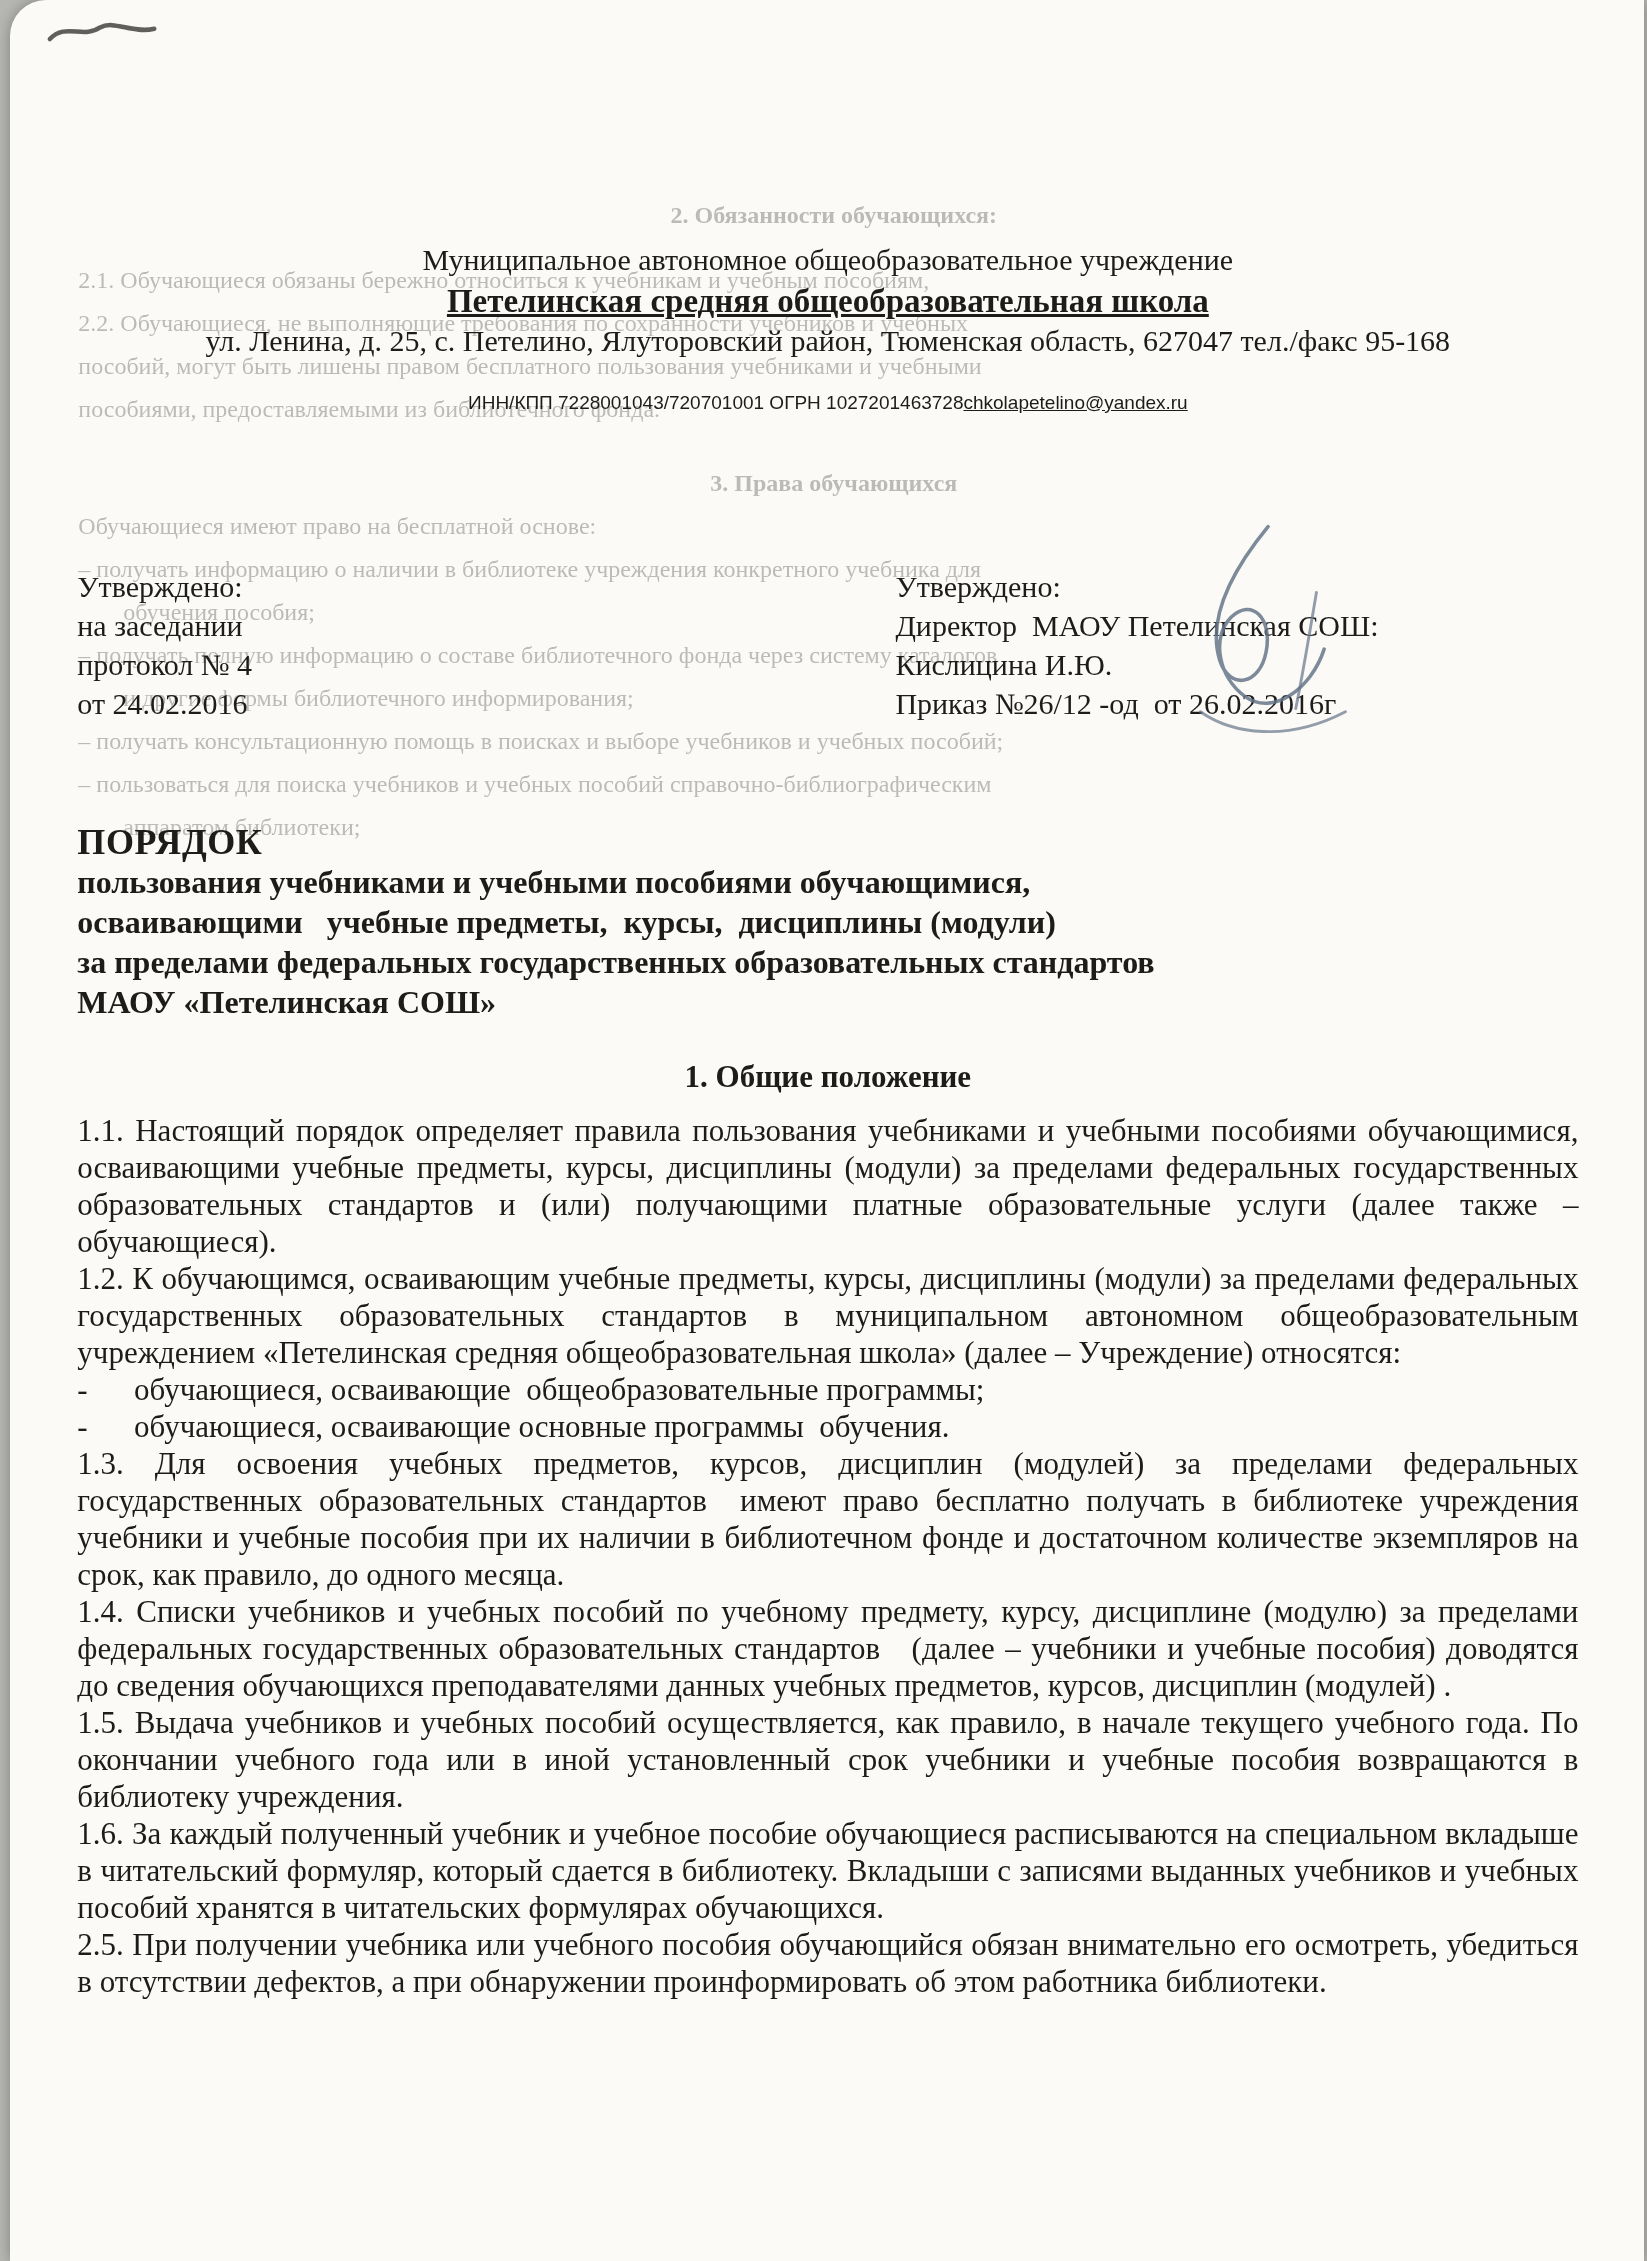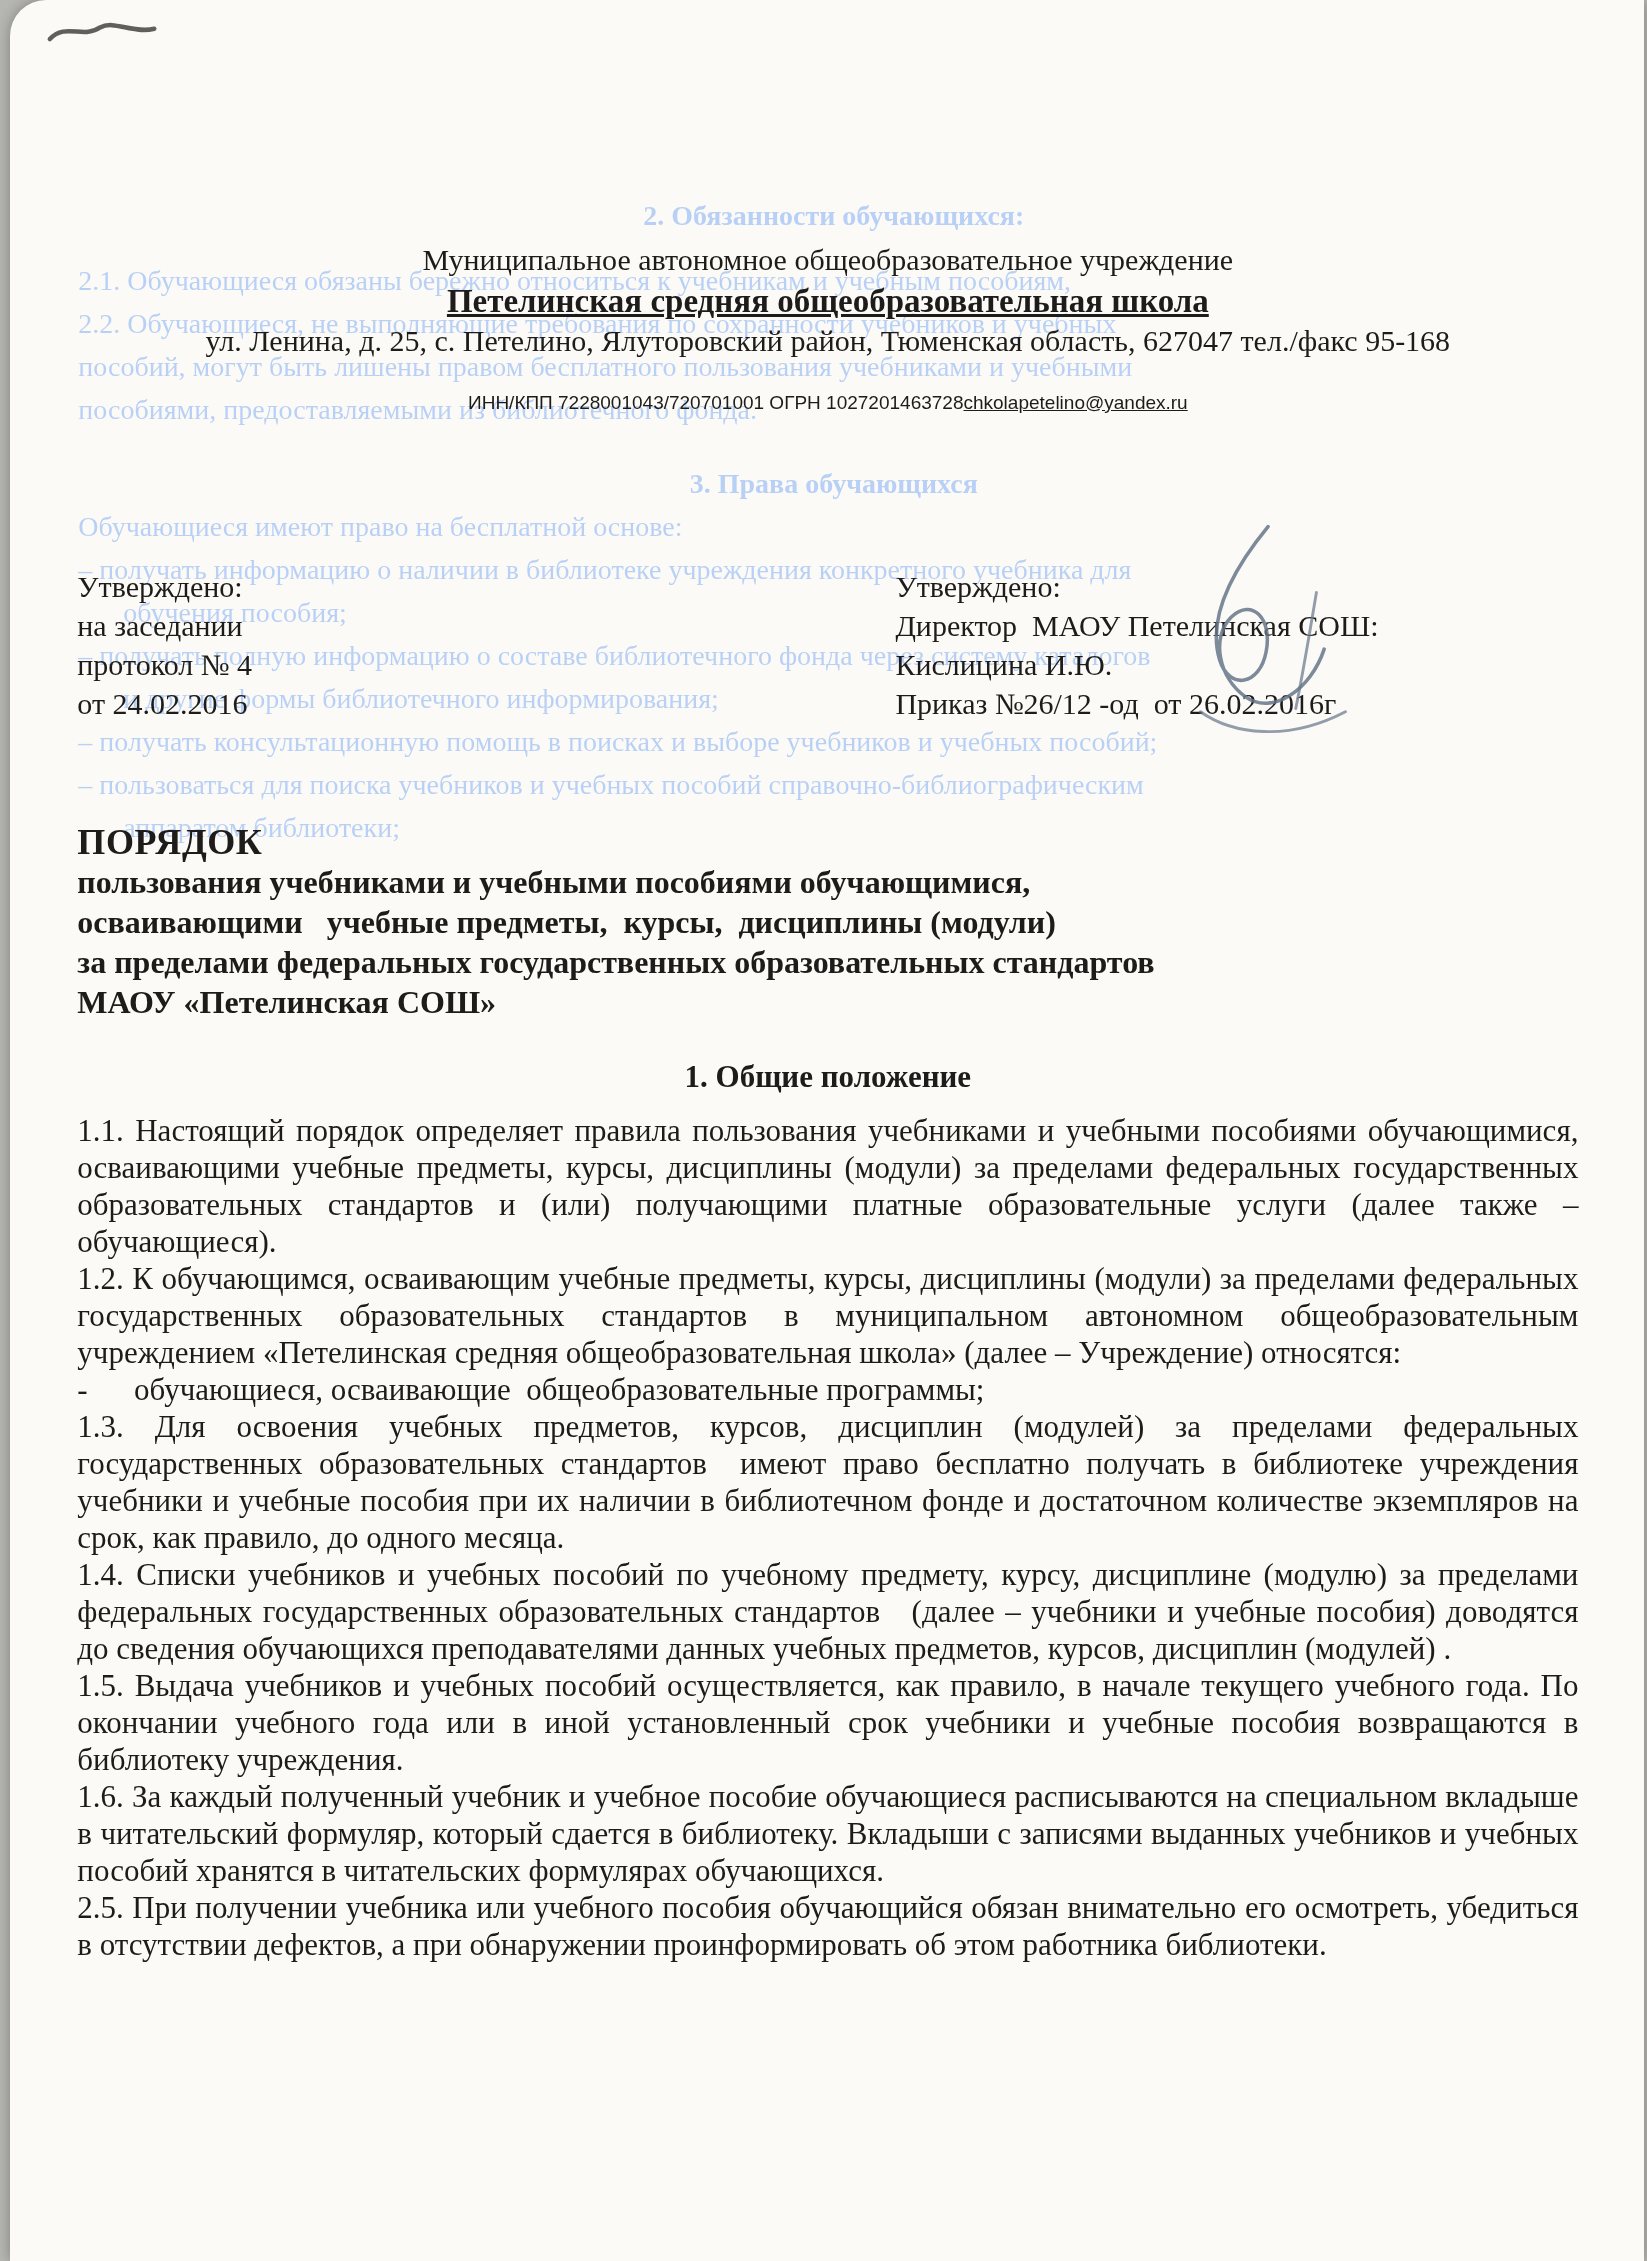--- a/index.html
+++ b/index.html
@@ -13,22 +13,22 @@
     position: absolute; left: 10.3px; top: 0; right: 2.6px; bottom: 0;
     background: #fbfaf6;
     border-top-left-radius: 36px;
     box-shadow: 0 0 14px rgba(0,0,0,0.30);
     overflow: hidden;
   }
   
   .bleed {
     position: absolute; left: 68px; top: 194px; width: 1511px;
     z-index: 1;
-    color: #3b82f6; opacity: 0.34;
-    font-size: 28px; line-height: 43px;
+    color: #404040; opacity: 0.34;
+    font-size: 24px; line-height: 43px;
     filter: blur(0.4px);
     pointer-events: none;
   }
   .bleed .c { text-align: center; font-weight: bold; }
   .bleed .indent { padding-left: 45px; }
   .bleed .gap-sm { margin-top: 22px; }
   .bleed .gap-md { margin-top: 31px; }
 
   .content {
     position: absolute; left: 67px; right: 66px; top: 0;
@@ -119,20 +119,21 @@
       <div>за пределами федеральных государственных образовательных стандартов</div>
       <div>МАОУ «Петелинская СОШ»</div>
     </div>
 
     <div class="section-heading">1. Общие положение</div>
 
     <div class="doc-body">
       <p>1.1. Настоящий порядок определяет правила пользования учебниками и учебными пособиями обучающимися, осваивающими учебные предметы, курсы, дисциплины (модули) за пределами федеральных государственных образовательных стандартов и (или) получающими платные образовательные услуги (далее также – обучающиеся).</p>
       <p>1.2. К обучающимся, осваивающим учебные предметы, курсы, дисциплины (модули) за пределами федеральных государственных образовательных стандартов в муниципальном автономном общеобразовательным учреждением «Петелинская средняя общеобразовательная школа» (далее – Учреждение) относятся:</p>
       <p class="bullet">-&nbsp;&nbsp;&nbsp;&nbsp;&nbsp; обучающиеся, осваивающие&nbsp; общеобразовательные программы;</p>
+      <p class="bullet">-&nbsp;&nbsp;&nbsp;&nbsp;&nbsp; обучающиеся, осваивающие основные программы&nbsp; обучения.</p>
       <p>1.3. Для освоения учебных предметов, курсов, дисциплин (модулей) за пределами федеральных государственных образовательных стандартов&nbsp; имеют право бесплатно получать в библиотеке учреждения учебники и учебные пособия при их наличии в библиотечном фонде и достаточном количестве экземпляров на срок, как правило, до одного месяца.</p>
       <p>1.4. Списки учебников и учебных пособий по учебному предмету, курсу, дисциплине (модулю) за пределами федеральных государственных образовательных стандартов&nbsp;&nbsp; (далее – учебники и учебные пособия) доводятся до сведения обучающихся преподавателями данных учебных предметов, курсов, дисциплин (модулей) .</p>
       <p>1.5. Выдача учебников и учебных пособий осуществляется, как правило, в начале текущего учебного года. По окончании учебного года или в иной установленный срок учебники и учебные пособия возвращаются в библиотеку учреждения.</p>
       <p>1.6. За каждый полученный учебник и учебное пособие обучающиеся расписываются на специальном вкладыше в читательский формуляр, который сдается в библиотеку. Вкладыши с записями выданных учебников и учебных пособий хранятся в читательских формулярах обучающихся.</p>
       <p>2.5. При получении учебника или учебного пособия обучающийся обязан внимательно его осмотреть, убедиться в отсутствии дефектов, а при обнаружении проинформировать об этом работника библиотеки.</p>
     </div>
 
   </div>
 </div>
 

